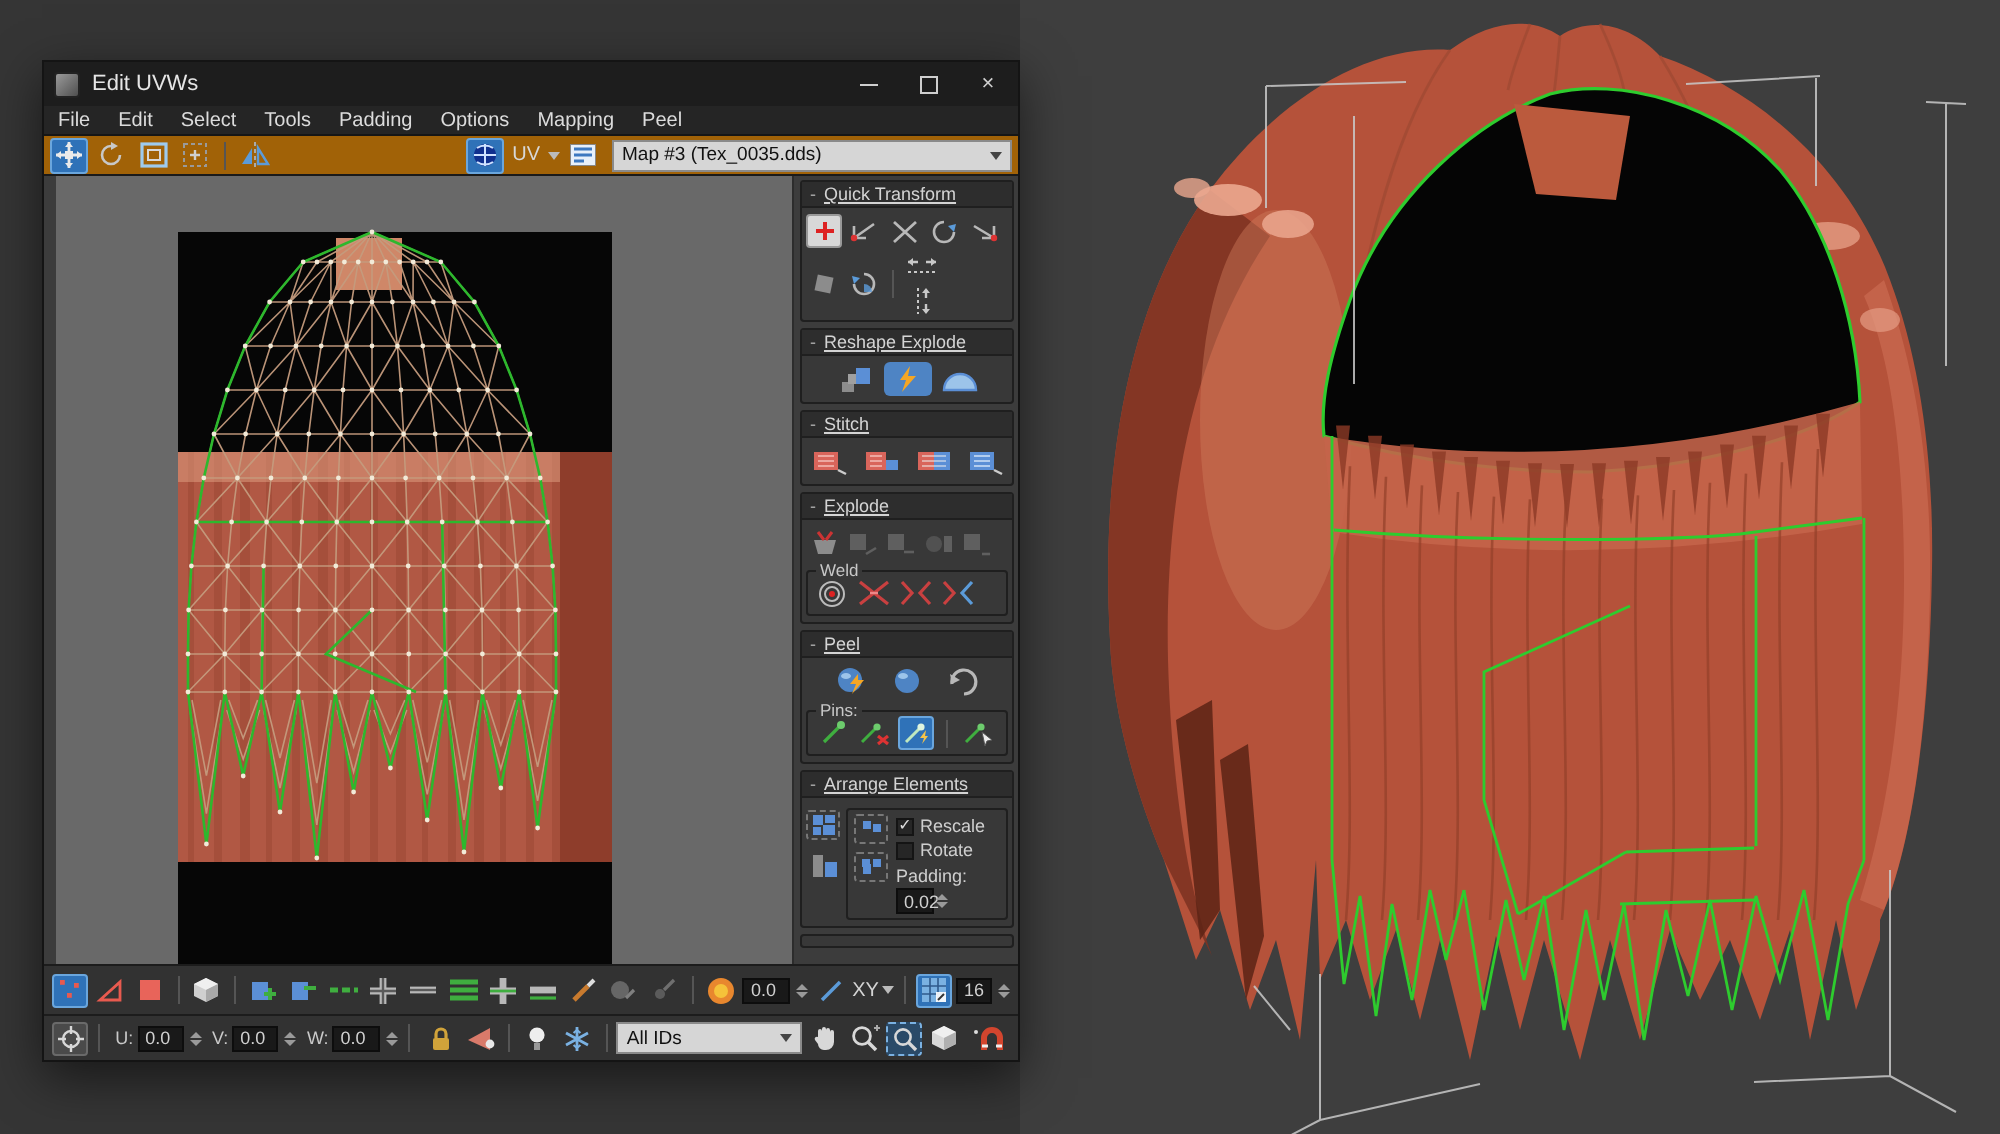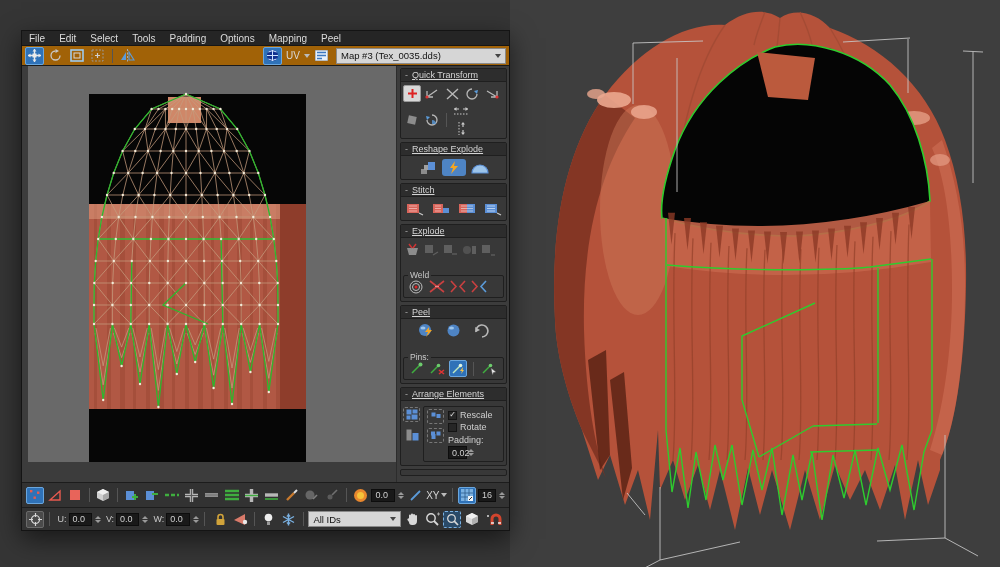--- a/index.html
+++ b/index.html
@@ -24,34 +24,34 @@
   .toolbar{height:20px;background:#a16207;display:flex;align-items:center;padding:0 3px;gap:2px;flex:0 0 auto;
            border-bottom:1px solid #1a1a1a;}
   .tbtn{width:19px;height:18px;display:flex;align-items:center;justify-content:center;border-radius:2px;}
   .tbtn.sel{background:#2f72b8;border:1px solid #6aa6dd;}
   .sep{width:1px;height:14px;background:#555;margin:0 3px;}
   .uvlab{font-size:10px;color:#d8d8d8;margin:0 2px;}
   .caret{width:0;height:0;border-left:3px solid transparent;border-right:3px solid transparent;border-top:4px solid #bbb;}
   .dd{background:#d6d6d6;border:1px solid #8a8a8a;height:16px;display:flex;align-items:center;
       font-size:9.5px;color:#111;padding:0 4px;justify-content:space-between;}
   .dd .caret{border-top-color:#444;}
-  .mapdd{width:170px;margin-left:3px;}
+  .mapdd{width:200px;margin-left:3px;}
   
   .main{flex:1 1 auto;display:flex;min-height:0;}
   .canvaswrap{width:374px;padding-left:6px;background:#3c3c3c;}
   .uvcanvas{width:368px;height:396px;display:block;background:#696969;}
   .panel{flex:1;background:#3c3c3c;padding:2px 2px 0 3px;display:flex;flex-direction:column;gap:3px;overflow:hidden;border-left:1px solid #2c2c2c;}
   .roll{border:1px solid #1f1f1f;background:#383838;border-radius:2px;}
   .rhead{height:13px;background:#2d2d2d;display:flex;align-items:center;border-bottom:1px solid #1f1f1f;}
   .rhead .minus{font-size:9px;color:#aaa;margin:0 4px;}
   .rhead .rtitle{flex:1;text-align:left;font-size:9px;color:#d4d4d4;padding-right:20px;text-decoration:underline;}
   .rbody{padding:3px 2px;display:flex;align-items:center;gap:2px;flex-wrap:wrap;}
   .i{width:18px;height:17px;display:inline-flex;align-items:center;justify-content:center;border-radius:2px;flex:0 0 auto;}
   .i.sel{background:#2f72b8;border:1px solid #6aa6dd;}
-  .grp{border:1px solid #1f1f1f;border-radius:2px;padding:2px 3px;position:relative;margin-top:16px;}
+  .grp{border:1px solid #1f1f1f;border-radius:2px;padding:2px 3px;position:relative;margin-top:4px;}
   .grplab{position:absolute;top:-6px;left:4px;background:#383838;font-size:8.5px;color:#c8c8c8;padding:0 2px;}
   .chkrow{display:flex;align-items:center;gap:3px;margin:1px 0;}
   .chk{width:9px;height:9px;background:#262626;border:1px solid #141414;display:flex;align-items:center;justify-content:center;
        font-size:8px;color:#e0e0e0;line-height:1;}
   .lab9{font-size:9px;color:#cfcfcf;}
   .field{background:#191919;border:1px solid #0d0d0d;height:13px;color:#d0d0d0;font-size:9px;
          display:flex;align-items:center;padding:0 3px;}
   .spin{display:flex;flex-direction:column;justify-content:center;gap:1px;margin-left:1px;}
   .spin i{width:0;height:0;border-left:3px solid transparent;border-right:3px solid transparent;}
   .spin .up{border-bottom:3px solid #9a9a9a;}
@@ -155,20 +155,33 @@
     <g stroke="#c9c9c9" stroke-width="1" fill="none" opacity="0.85">
       <path d="M123,43 L193,41 M123,43 L123,104 M167,58 L167,192"></path>
       <path d="M333,42 L400,38 M398,39 L398,93 M453,51 L473,52 M463,52 L463,183"></path>
       <path d="M150,487 L150,560 L230,542 M150,560 L127,572 M117,493 L135,515"></path>
       <path d="M435,435 L435,538 L367,541 M435,538 L468,556"></path>
     </g>
   </svg>
 
   <div class="win">
 
+    <div class="titlebar">
+      <div class="t-icon"></div>
+      <span class="t-title">Edit UVWs</span>
+      <div class="t-btns">
+        <div class="t-btn">
+            <div class="minline"></div>
+          </div>
+        <div class="t-btn">
+            <div class="maxbox"></div>
+          </div>
+        <div class="t-btn">×</div>
+      </div>
+    </div>
 
     <div class="menubar">
       <span>File</span>
       <span>Edit</span>
       <span>Select</span>
       <span>Tools</span>
       <span>Padding</span>
       <span>Options</span>
       <span>Mapping</span>
       <span>Peel</span>

